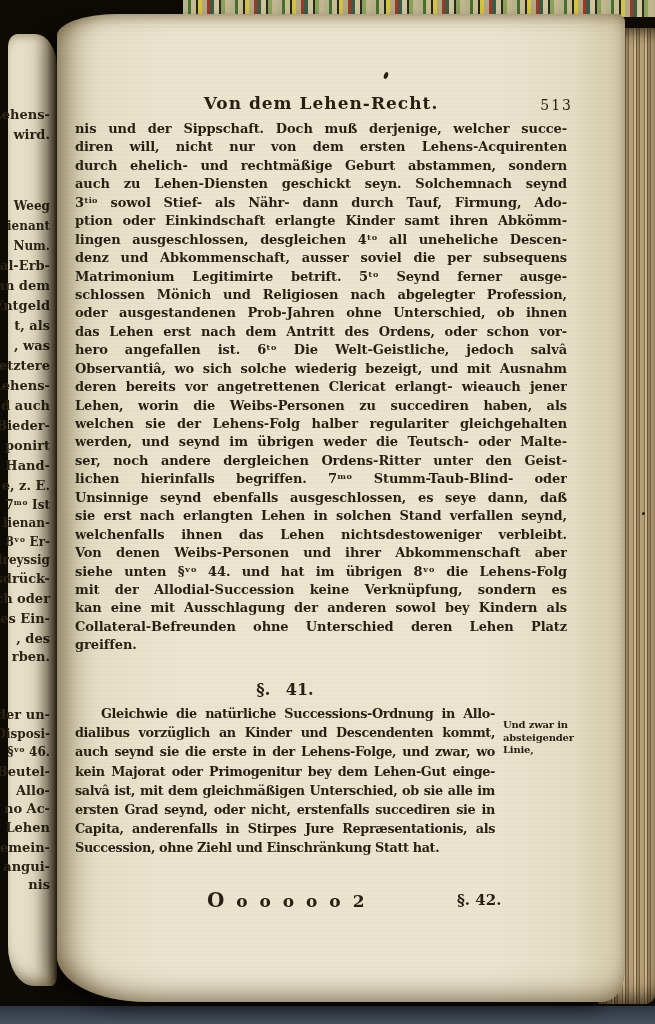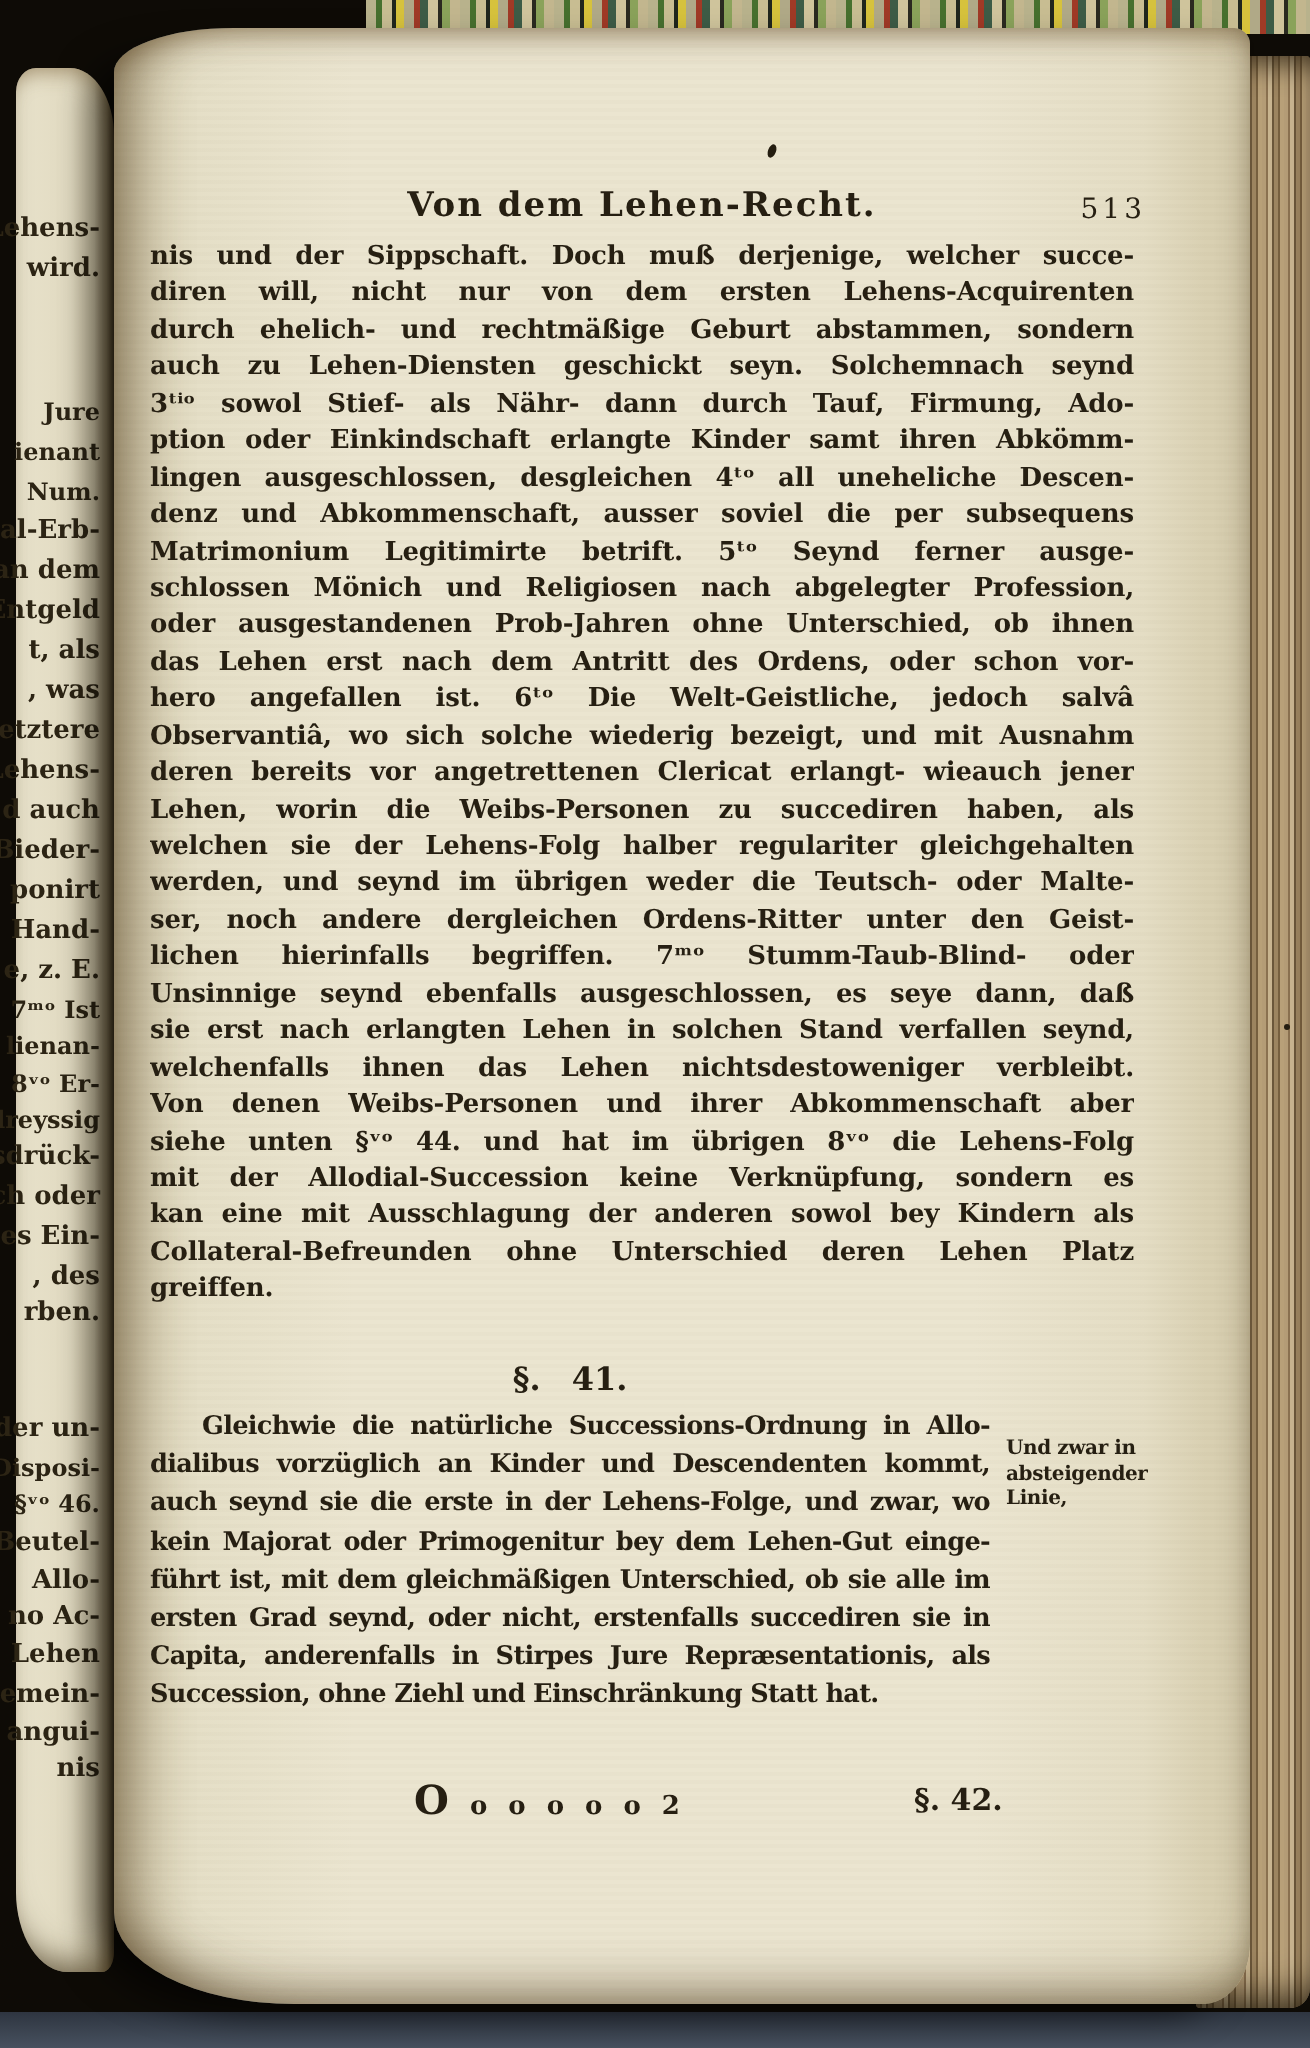--- a/index.html
+++ b/index.html
@@ -67,21 +67,21 @@
     font-weight:700;letter-spacing:-.1px;text-align:justify;text-align-last:justify;overflow:hidden;}
   .p2{position:absolute;left:18px;top:690px;width:420px;color:var(--ink);}
   .p2 .jline{position:relative;height:19.2px;line-height:19.2px;font-size:12.8px;
     font-weight:700;letter-spacing:-.35px;text-align:justify;text-align-last:justify;overflow:hidden;}
   .jline.last{text-align-last:left;}
   .sec-heading{position:absolute;left:18px;top:666px;width:420px;text-align:center;
     font-weight:700;font-size:16px;word-spacing:10px;color:var(--ink);}
   .margin-note{position:absolute;left:446px;top:705px;width:86px;color:var(--ink);}
   .mnline{font-size:10px;line-height:12.5px;font-weight:700;letter-spacing:-.2px;}
   .footer-sig{position:absolute;left:150px;top:874px;width:200px;
-    font-weight:700;font-size:13px;letter-spacing:3px;color:var(--ink);}
+    font-weight:700;font-size:17px;letter-spacing:3px;color:var(--ink);}
   .footer-sig::first-letter{font-size:20px;}
   .footer-next{position:absolute;left:400px;top:877px;width:80px;
     font-weight:700;font-size:15px;color:var(--ink);}
   
   .ghosts{position:absolute;left:0;top:0;width:655px;height:1024px;pointer-events:none;}
   .ghostline{position:absolute;transform:scaleX(-1);filter:blur(1.1px);
     color:var(--ghost);opacity:.38;font-weight:700;font-size:12px;
     white-space:nowrap;overflow:hidden;height:15px;line-height:15px;}
   .ghost-margin .ghostline{font-size:9px;filter:blur(.8px);opacity:.45;height:11px;line-height:11px;}
   .speck{position:absolute;background:#241d10;border-radius:50%;}
@@ -93,21 +93,21 @@
 
 <div class="scene">
 
   <div class="bottom-strip"></div>
   <div class="top-speckle"></div>
 
   <div class="left-page"></div>
   <div class="left-frags">
       <div class="frag" style="top: 108px; font-size: 13px;">Lehens-</div>
       <div class="frag" style="top: 128px; font-size: 13px;">wird.</div>
-      <div class="frag" style="top: 200px; font-size: 12px;">Jure</div>
+      <div class="frag" style="top: 200px; font-size: 12px;">Weeg</div>
       <div class="frag" style="top: 220px; font-size: 12px;">ienant</div>
       <div class="frag" style="top: 240px; font-size: 12px; text-align: center;">Num.</div>
       <div class="frag" style="top: 259px; font-size: 13px;">al-Erb-</div>
       <div class="frag" style="top: 279px; font-size: 13px;">an dem</div>
       <div class="frag" style="top: 299px; font-size: 13px;">Entgeld</div>
       <div class="frag" style="top: 319px; font-size: 13px;">t, als</div>
       <div class="frag" style="top: 339px; font-size: 13px;">, was</div>
       <div class="frag" style="top: 359px; font-size: 13px;">letztere</div>
       <div class="frag" style="top: 379px; font-size: 13px;">Lehens-</div>
       <div class="frag" style="top: 399px; font-size: 13px;">d auch</div>
@@ -195,21 +195,21 @@
         <div class="mnline">Und zwar in</div>
         <div class="mnline">absteigender</div>
         <div class="mnline">Linie,</div>
       </div>
 
     <div class="p2">
         <div class="jline" style="text-indent: 26px;">Gleichwie die natürliche Successions-Ordnung in Allo-</div>
         <div class="jline">dialibus vorzüglich an Kinder und Descendenten kommt, also</div>
         <div class="jline">auch seynd sie die erste in der Lehens-Folge, und zwar, wo</div>
         <div class="jline">kein Majorat oder Primogenitur bey dem Lehen-Gut einge-</div>
-        <div class="jline">führt ist, mit dem gleichmäßigen Unterschied, ob sie alle im</div>
+        <div class="jline">salvâ ist, mit dem gleichmäßigen Unterschied, ob sie alle im</div>
         <div class="jline">ersten Grad seynd, oder nicht, erstenfalls succediren sie in</div>
         <div class="jline">Capita, anderenfalls in Stirpes Jure Repræsentationis, als</div>
         <div class="jline last">Succession, ohne Ziehl und Einschränkung Statt hat.</div>
       </div>
 
     <div class="footer-sig">O o o o o o 2</div>
     <div class="footer-next">§. 42.</div>
 
     <div class="speck a"></div>
     <div class="speck b"></div>

